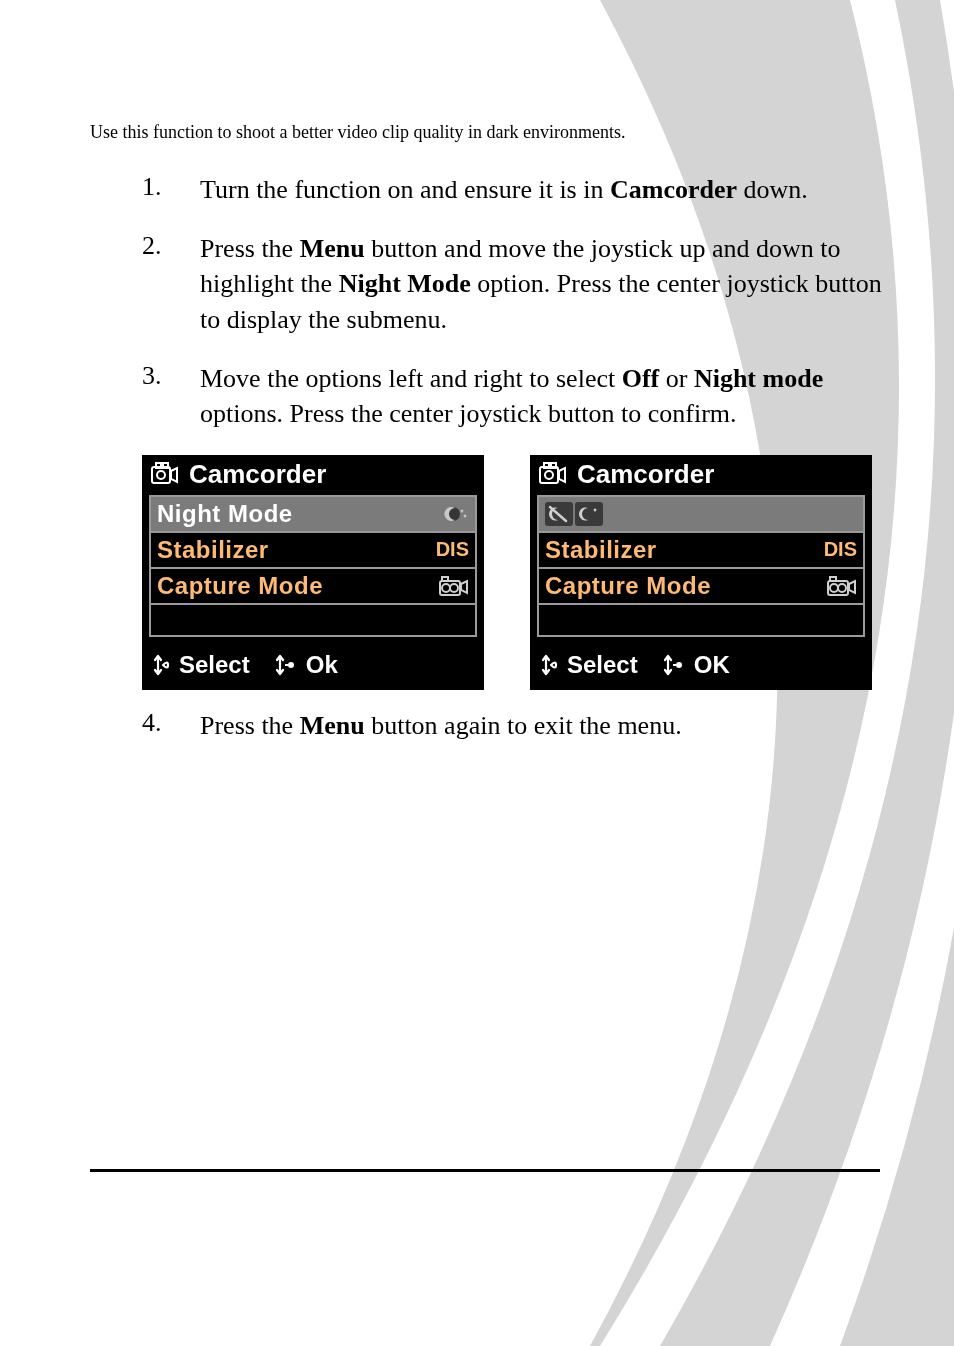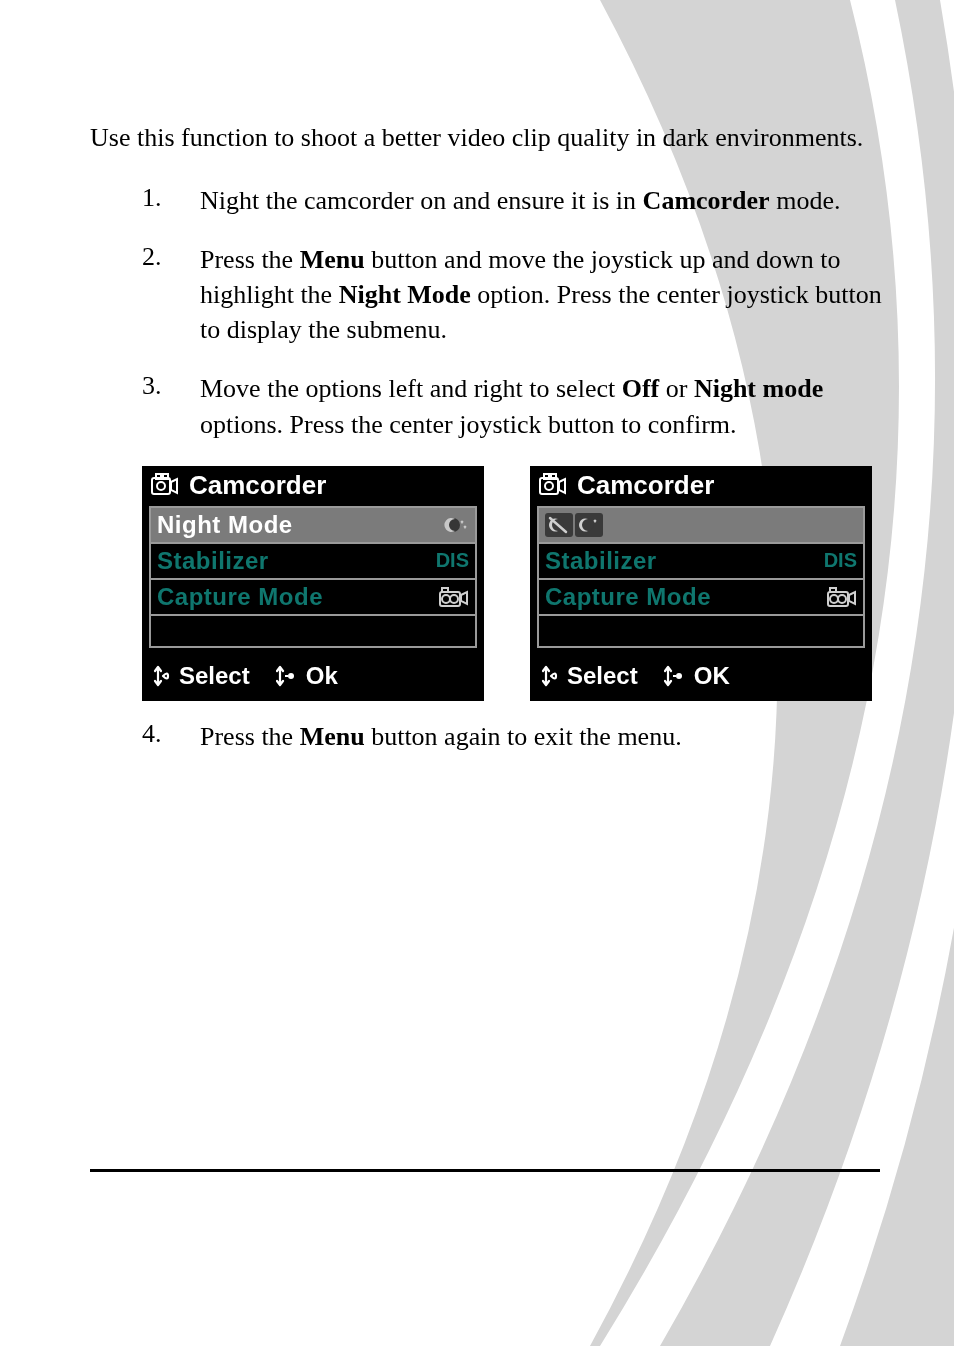--- a/index.html
+++ b/index.html
@@ -18,21 +18,21 @@
     top: 120px;
     left: 90px;
     width: 800px;
   }
   .heading {
     font-size: 34px;
     font-weight: bold;
     margin-bottom: 8px;
   }
   .intro {
-    font-size: 26px;
+    font-size: 18px;
     line-height: 1.35;
     margin-bottom: 28px;
   }
   .steps {
     margin-left: 52px;
   }
   .step {
     display: flex;
     margin-bottom: 24px;
   }
@@ -95,21 +95,21 @@
   .menu-row:last-child {
     border-bottom: none;
     height: 30px;
   }
   .menu-row.highlight {
     background: #7b7b7b;
     color: #fff;
   }
   .menu-row.normal {
     background: #000;
-    color: #0f766e;
+    color: #fdba74;
   }
   .menu-row .label {
     letter-spacing: 0.5px;
   }
   .menu-row .right-icon {
     display: flex;
     align-items: center;
   }
   .menu-row .right-text {
     font-size: 20px;
@@ -157,21 +157,21 @@
 </svg>
 
 <div class="page">
 
 
   <div class="intro">Use this function to shoot a better video clip quality in dark environments.</div>
 
   <div class="steps">
     <div class="step">
       <div class="step-num">1.</div>
-      <div class="step-text"><span>Night the camcorder on and ensure it is in </span><b>Camcorder</b><span> mode.</span></div>
+      <div class="step-text"><span>Turn the function on and ensure it is in </span><b>Camcorder</b><span> down.</span></div>
     </div>
     <div class="step">
       <div class="step-num">2.</div>
       <div class="step-text"><span>Press the </span><b>Menu</b><span> button and move the joystick up and down to highlight the </span><b>Night Mode</b><span> option. Press the center joystick button to display the submenu.</span></div>
     </div>
     <div class="step">
       <div class="step-num">3.</div>
       <div class="step-text"><span>Move the options left and right to select </span><b>Off</b><span> or </span><b>Night mode</b><span> options. Press the center joystick button to confirm.</span></div>
     </div>
   </div>

